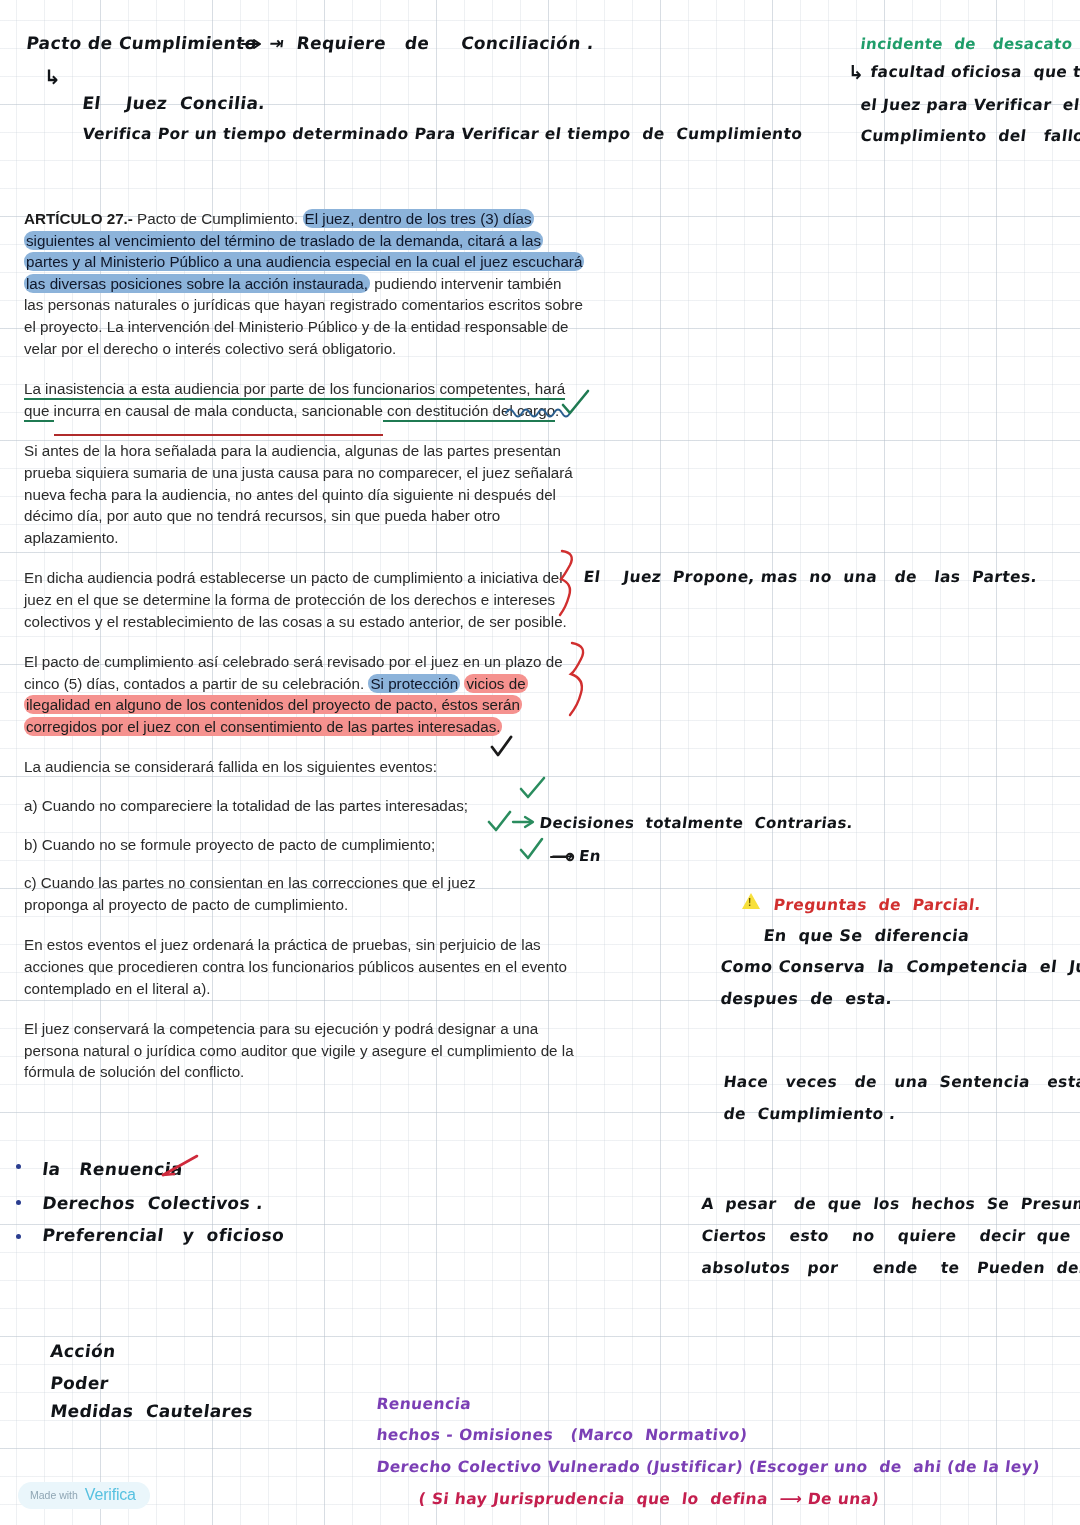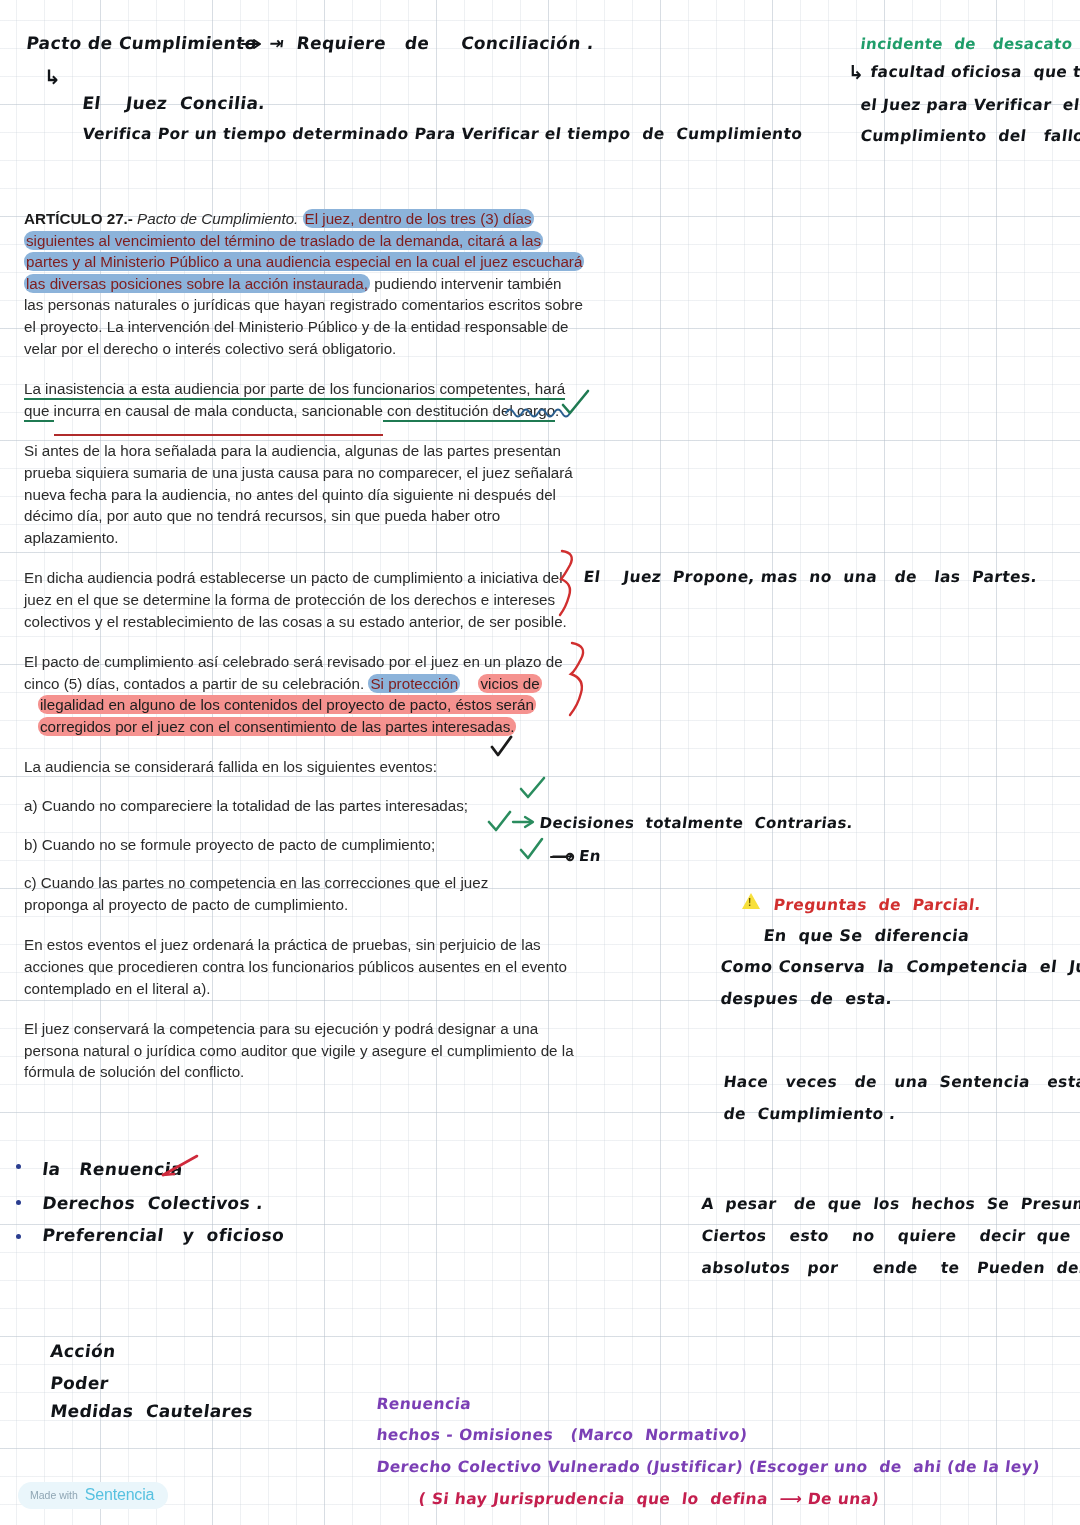--- a/index.html
+++ b/index.html
@@ -50,37 +50,36 @@
     position:absolute;
     left:24px; top:208px;
     width:560px;
     font-family:"Liberation Sans", sans-serif;
     font-size:15.2px;
     line-height:21.6px;
     color:#2b2b2b;
   }
   #article p{ margin:0 0 19px 0; }
   #article .art-num{ font-weight:bold; color:#1b1b1b; }
-  #article .art-title{ font-style:italic; }
+  #article .art-title{ }
 
   mark.hl-blue{
     background:#8cb3da;
-    color:#7f1d1d;
+    color:#0f172a;
     border-radius:9px;
     padding:1px 2px;
     box-decoration-break:clone;
     -webkit-box-decoration-break:clone;
   }
   mark.hl-pink{
     background:#f5928f;
     color:#1d1d1d;
     border-radius:9px;
     padding:1px 2px;
     box-decoration-break:clone;
-    margin-left:14px;
     -webkit-box-decoration-break:clone;
   }
   .u-red{
     border-bottom:2px solid #b02b2b;
     padding-bottom:15px;
   }
   .u-green{
     border-bottom:2px solid #1f7a52;
     padding-bottom:1px;
   }
@@ -167,21 +166,21 @@
       <mark class="hl-pink">vicios de ilegalidad en alguno de los contenidos del proyecto de pacto, éstos serán corregidos por el juez con el consentimiento de las partes interesadas.</mark>
     </p>
 
     <p style="margin-bottom:17px;">La audiencia se considerará fallida en los siguientes eventos:</p>
 
     <p style="margin-bottom:17px;">a) Cuando no compareciere la totalidad de las partes interesadas;</p>
 
     <p style="margin-bottom:17px;">b) Cuando no se formule proyecto de pacto de cumplimiento;</p>
 
     <p style="margin-bottom:19px;">
-      <span>c) Cuando las partes no competencia en las correcciones que el juez</span><br>
+      <span>c) Cuando las partes no consientan en las correcciones que el juez</span><br>
       <span>proponga al proyecto de pacto de cumplimiento.</span>
     </p>
 
     <p>En estos eventos el juez ordenará la práctica de pruebas, sin perjuicio de las acciones que procedieren contra los funcionarios públicos ausentes en el evento contemplado en el literal a).</p>
 
 
     <p>El juez conservará la competencia para su ejecución y podrá designar a una persona natural o jurídica como auditor que vigile y asegure el cumplimiento de la fórmula de solución del conflicto.</p>
   </div>
 
   <div class="hw sk" style="left:585px;top:565px;font-size:15.5px;">El    Juez  Propone, mas  no  una   de   las  Partes.</div>
@@ -263,16 +262,16 @@
     </g>
 
     <g>
       <path d="M242,44 l16,0" fill="none" stroke="#111418" stroke-width="2" stroke-linecap="round"></path>
       <path d="M254,40 l6,4 l-6,4" fill="none" stroke="#111418" stroke-width="2" stroke-linecap="round" stroke-linejoin="round"></path>
     </g>
   </svg>
 
   <div id="watermark">
     <span class="made">Made with</span>
-    <span class="gn">Sentencia</span>
+    <span class="gn">Verifica</span>
   </div>
 
 </div>
 
 </body></html>

